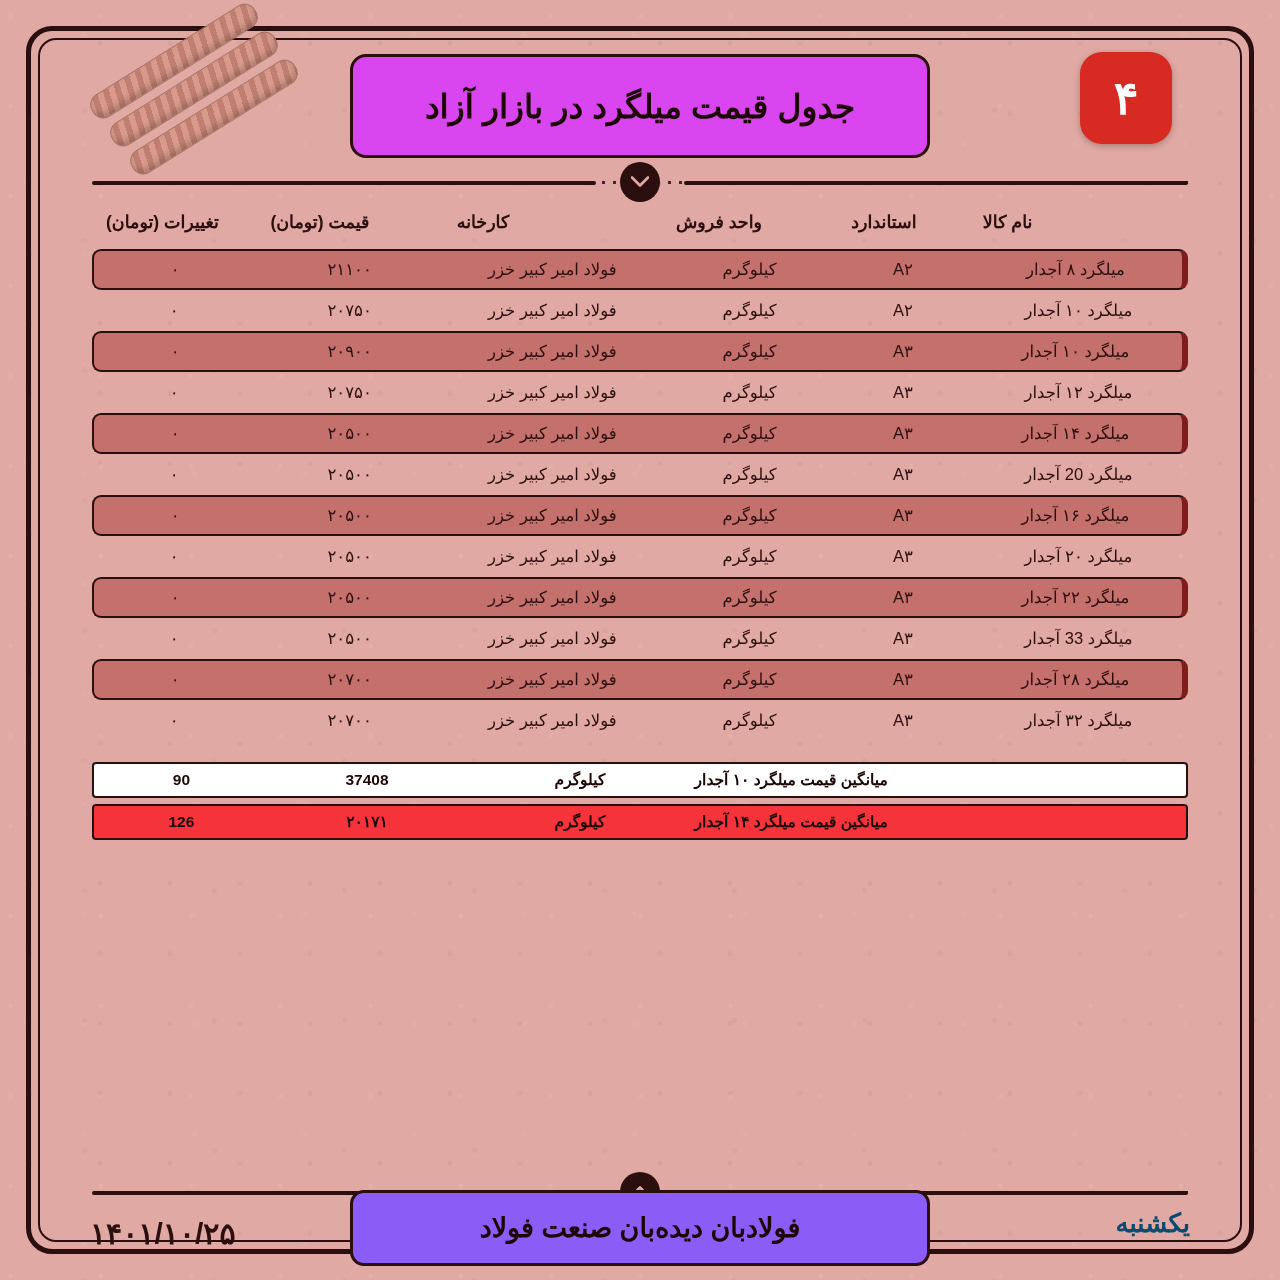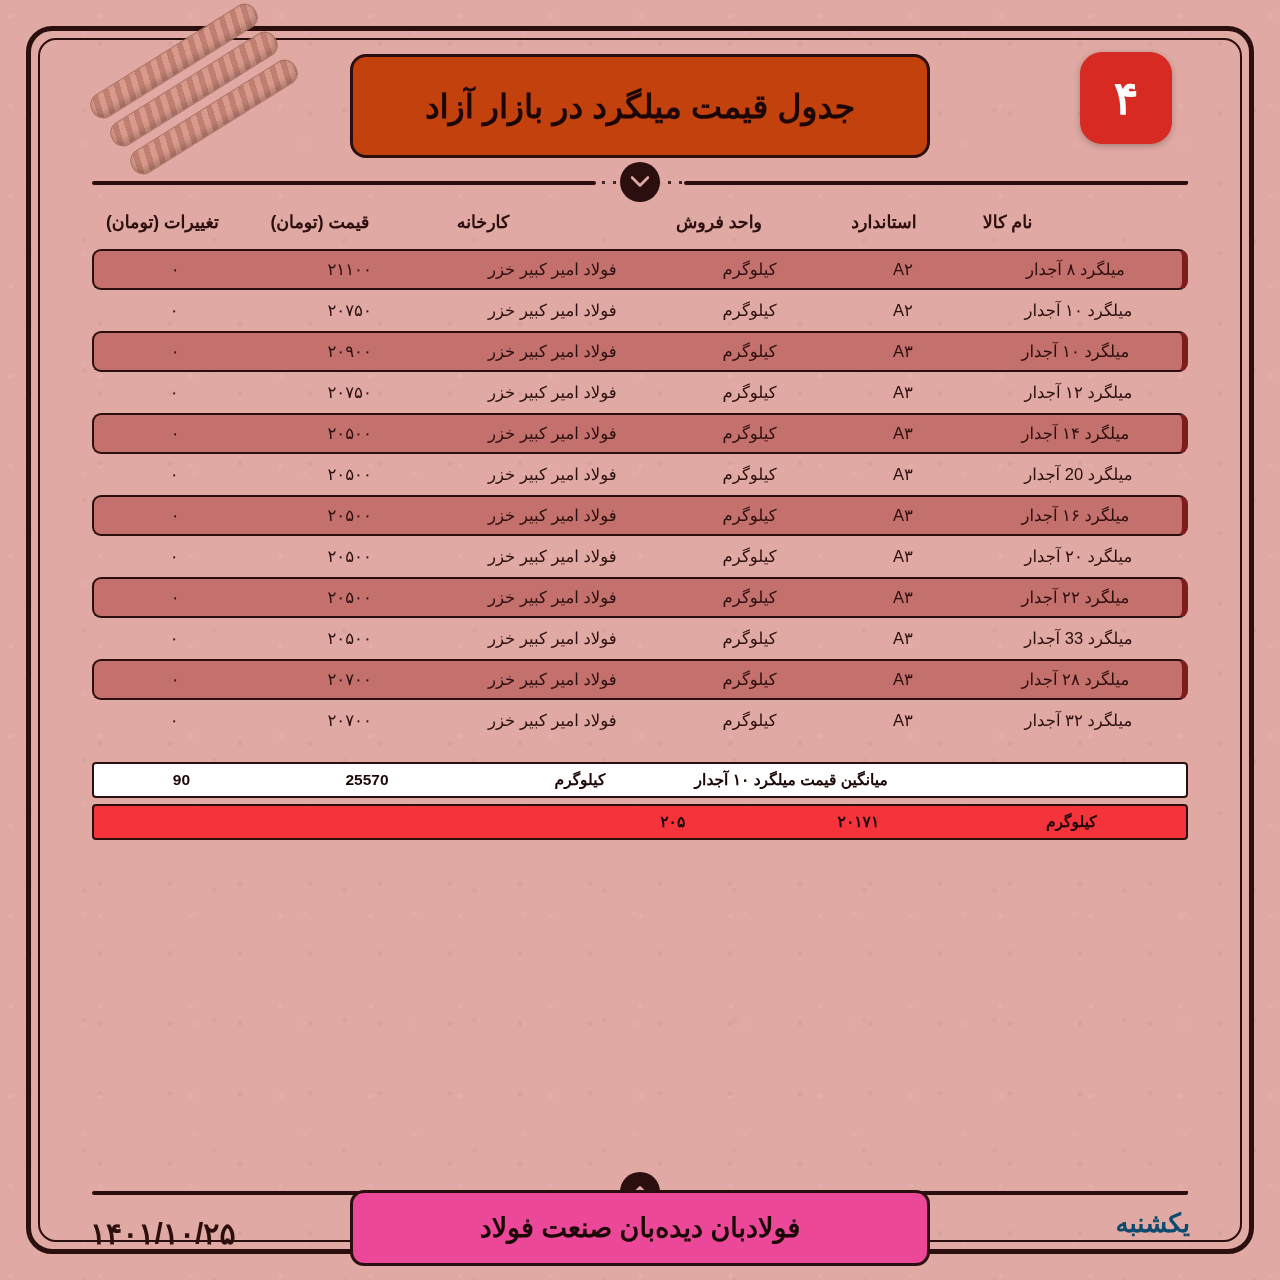--- a/index.html
+++ b/index.html
@@ -61,21 +61,21 @@
     font-size: 46px;
     font-weight: bold;
     box-shadow: 0 2px 6px rgba(0,0,0,.25);
   }
   .title-plate {
     position: absolute;
     right: 290px;
     left: 290px;
     top: 10px;
     height: 98px;
-    background: #c2410c;
+    background: #d946ef;
     border: 3px solid #2b0f0e;
     border-radius: 16px;
     display: flex;
     align-items: center;
     justify-content: center;
   }
   .title-plate h1 {
     margin: 0;
     font-size: 33px;
     font-weight: bold;
@@ -264,21 +264,21 @@
     bottom: 10px;
     left: 60px;
     right: 60px;
     height: 84px;
   }
   .brand-plate {
     position: absolute;
     left: 290px; right: 290px;
     top: 4px;
     height: 70px;
-    background: #ec4899;
+    background: #8b5cf6;
     border: 3px solid #2b0f0e;
     border-radius: 14px;
     display: flex;
     align-items: center;
     justify-content: center;
   }
   .brand-plate span {
     font-size: 27px;
     font-weight: bold;
     color: #1c0706;
@@ -454,27 +454,28 @@
           <td>۰</td>
         </tr>
     </tbody>
   </table>
 </div>
 
 <div class="summary">
   <div class="sum-row white">
     <div class="sum-label">میانگین قیمت میلگرد ۱۰ آجدار</div>
     <div class="sum-unit">کیلوگرم</div>
-    <div class="sum-price">25570</div>
+    <div class="sum-price">37408</div>
     <div class="sum-change">90</div>
   </div>
   <div class="sum-row red">
+    <div class="sum-label">میانگین قیمت میلگرد ۱۴ آجدار</div>
     <div class="sum-unit">کیلوگرم</div>
     <div class="sum-price">۲۰۱۷۱</div>
-    <div class="sum-change">۲۰۵</div>
+    <div class="sum-change">126</div>
   </div>
 </div>
 
 <div class="footer-divider">
   <div class="dots"></div>
   <div class="line a"></div>
   <div class="line b"></div>
   <div class="chev-up">
     <svg width="18" height="12" viewBox="0 0 18 12" aria-hidden="true">
       <path d="M1 9.5 L9 1.5 L17 9.5" fill="none" stroke="#e0a9a3" stroke-width="2.6" stroke-linecap="round" stroke-linejoin="round"></path>

